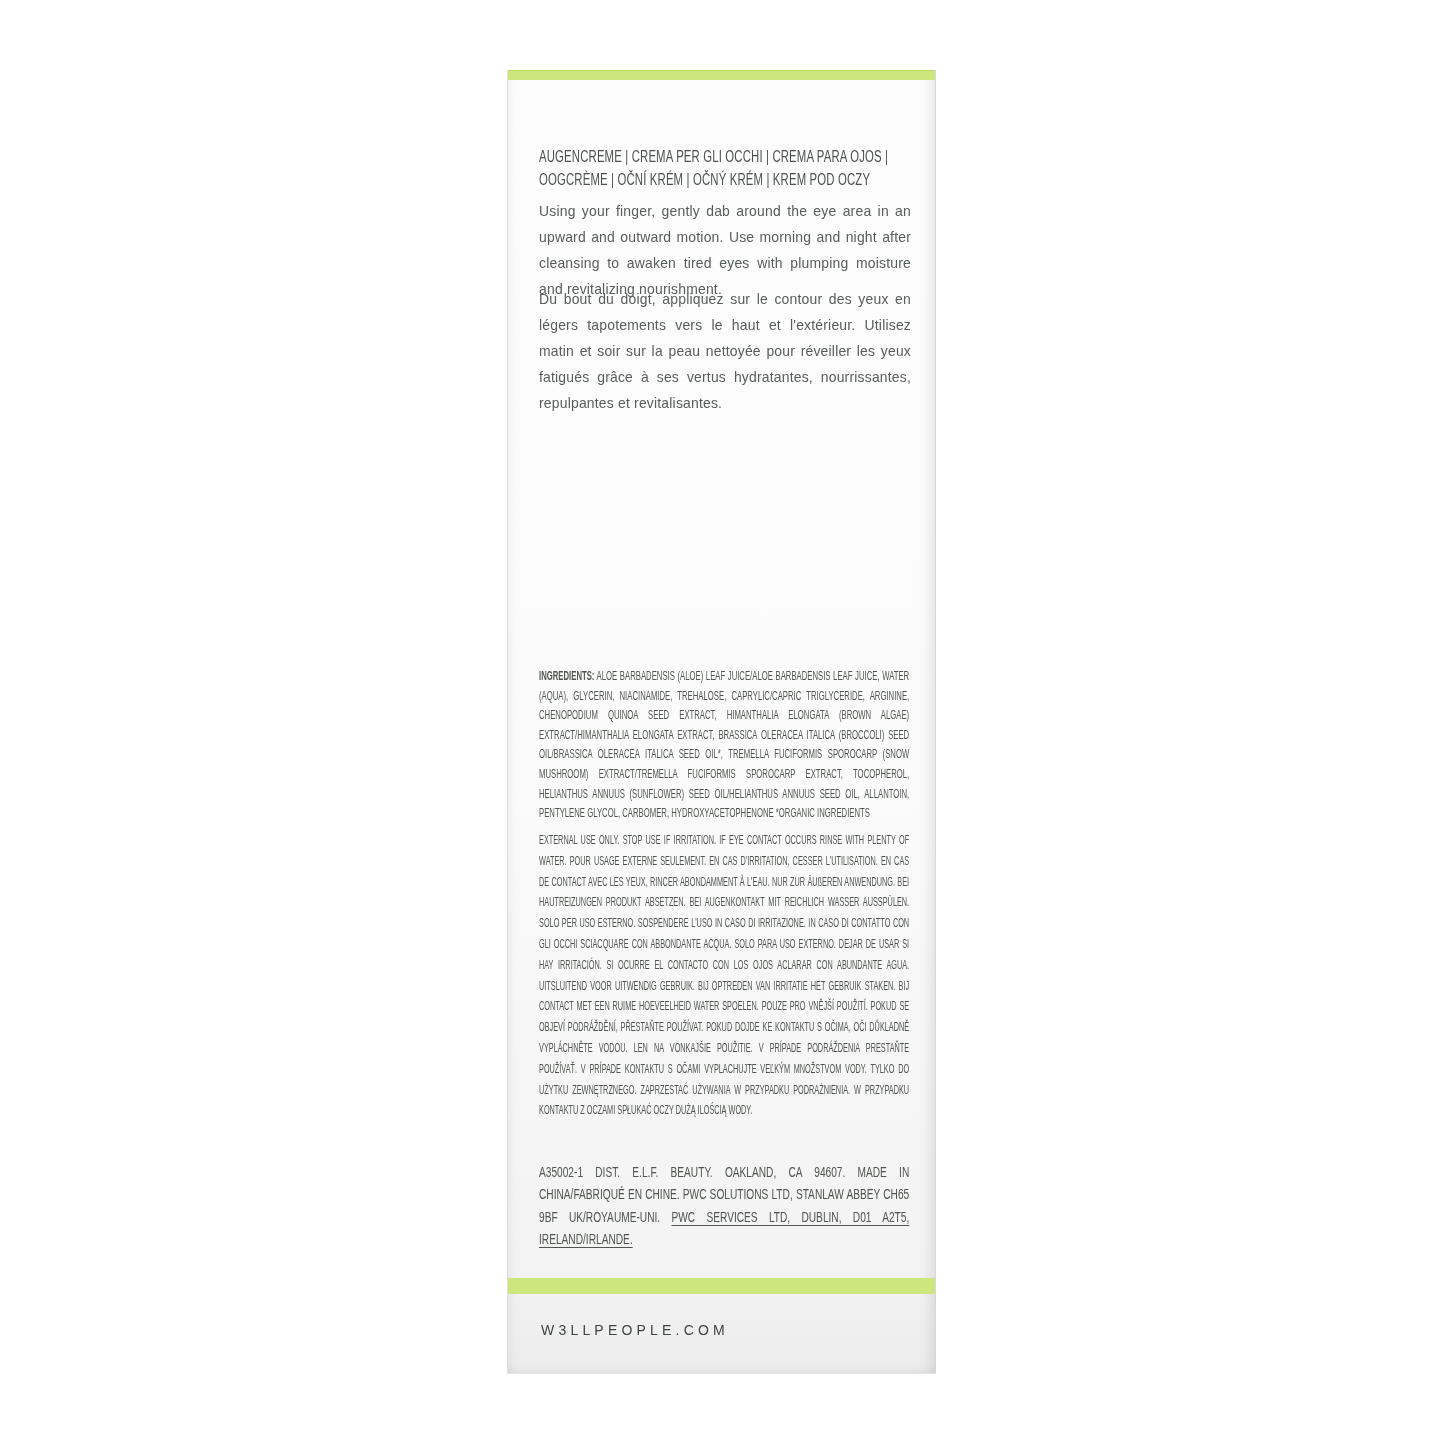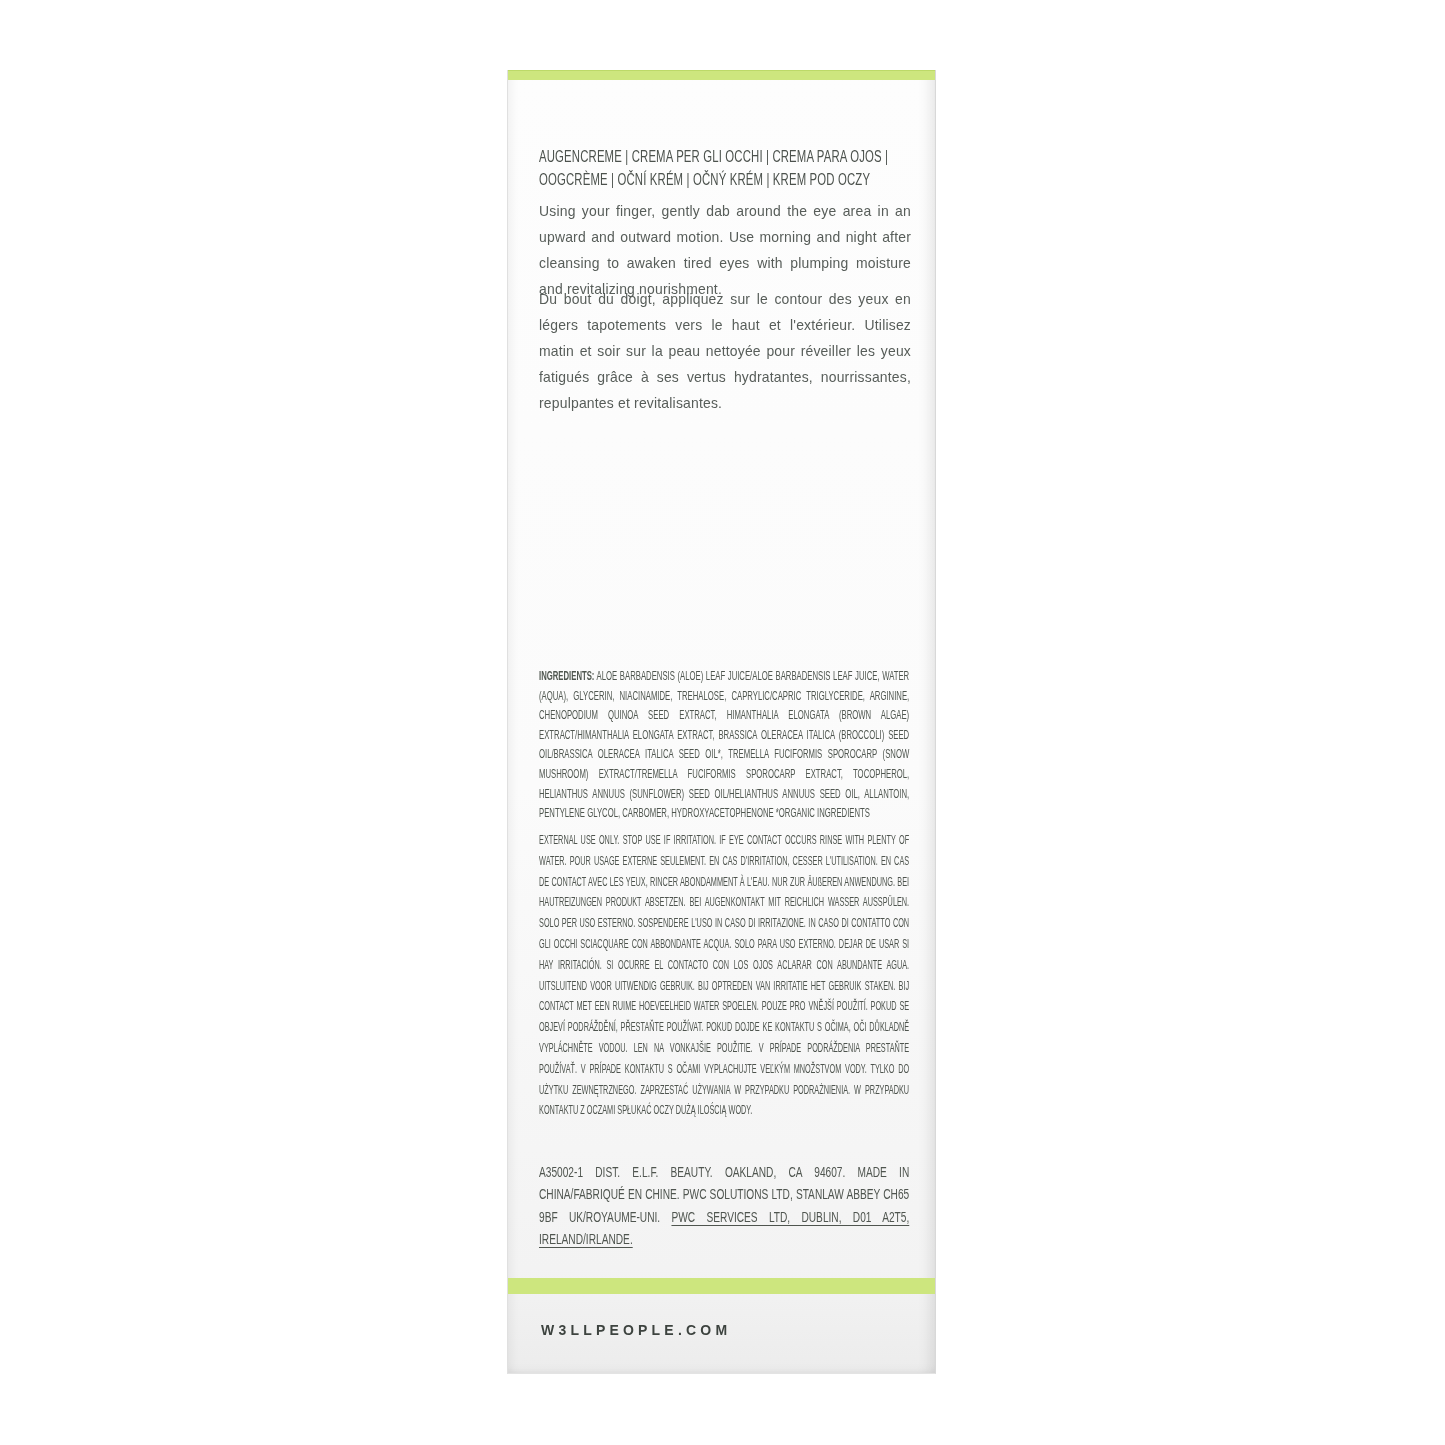--- a/index.html
+++ b/index.html
@@ -104,21 +104,21 @@
     text-align: justify;
     color: #4f554f;
   }
   .address .underline {
     text-decoration: underline;
     text-underline-offset: 3px;
   }
   .website {
     left: 33px; top: 1252px;
     font-size: 14px;
-    font-weight: 700;
+    font-weight: 400;
     letter-spacing: 4.2px;
     color: #3d433f;
   }
 </style>
 </head>
 <body>
 
 <div class="stage">
   <div class="box">
 

